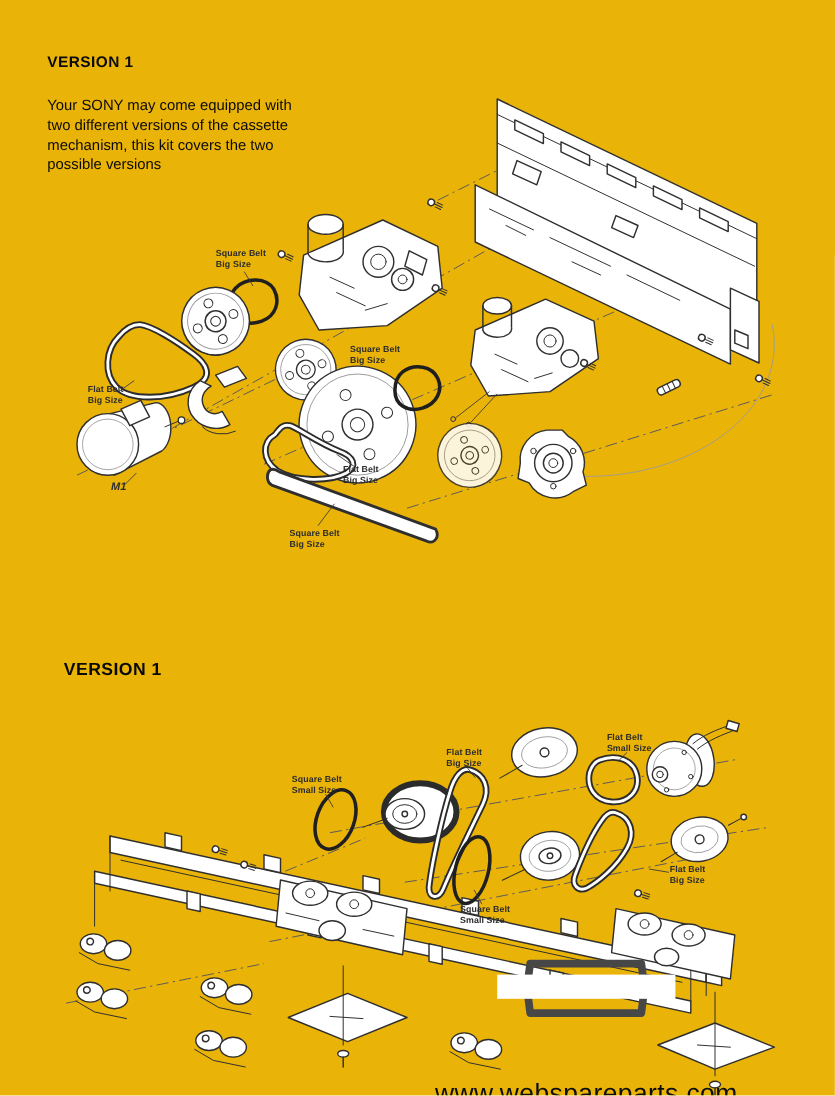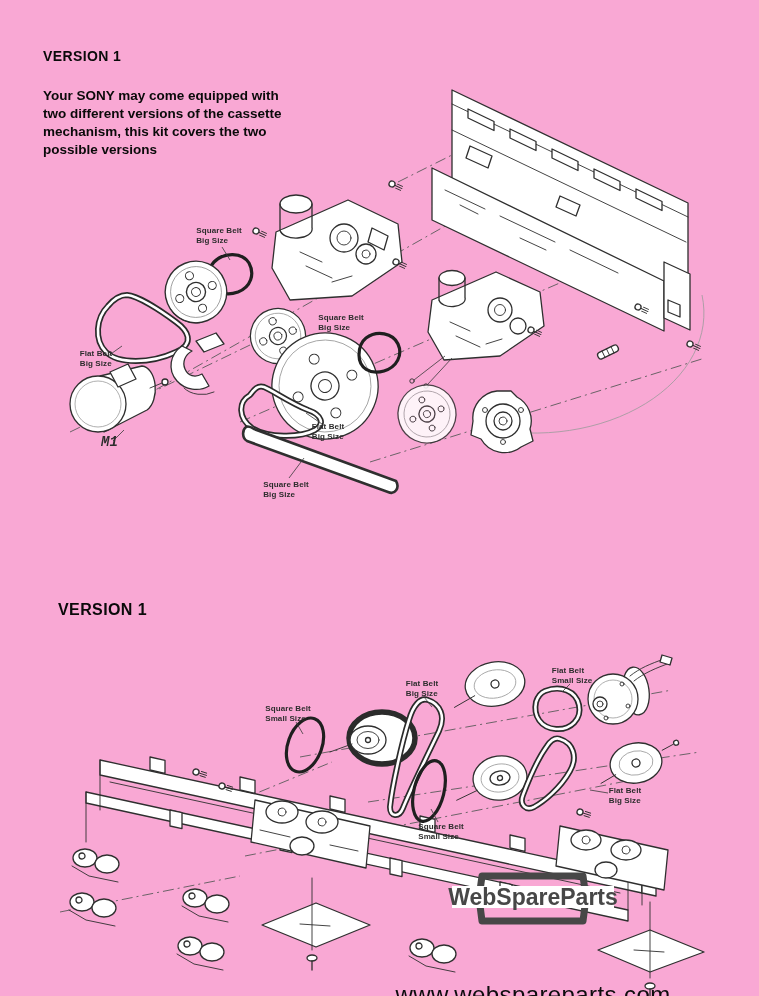--- a/index.html
+++ b/index.html
@@ -1,35 +1,35 @@
 <!DOCTYPE html>
 <html><head>
 <meta charset="utf-8">
 <style>
   html,body{margin:0;padding:0;background:#ffffff;}
   .page{
-    position:relative;width:759px;height:996px;background:#f9a8d4;overflow:hidden;
+    position:relative;width:759px;height:996px;background:#eab308;overflow:hidden;
     font-family:"Liberation Sans",sans-serif;
   }
   .h-version{
     position:absolute;font-weight:700;color:#0a0a0a;letter-spacing:.4px;
     font-size:14px;
   }
   .h-version.v2{font-size:16px;}
   .intro{
     position:absolute;left:43px;top:87px;width:270px;
-    font-weight:700;font-size:13.5px;line-height:18px;color:#0a0a0a;
+    font-weight:400;font-size:13.5px;line-height:18px;color:#0a0a0a;
     white-space:pre-line;
   }
   .lbl{
     position:absolute;transform:translateX(-50%);
     white-space:pre-line;font-weight:600;font-size:8px;line-height:9.5px;
     color:#2d2d2d;letter-spacing:.1px;
   }
-  .lbl.m1{font-style:italic;font-size:14px;font-weight:700;transform:none;font-family:Liberation Mono, monospace;}
+  .lbl.m1{font-style:italic;font-size:10px;font-weight:700;transform:none;}
   .diagram{position:absolute;left:0;}
   .logo-text{
     position:absolute;left:533px;top:884px;transform:translateX(-50%);
     font-weight:700;font-size:23px;color:#474747;letter-spacing:0;
   }
   .site-text{
     position:absolute;left:533px;top:981px;transform:translateX(-50%);
     font-weight:400;font-size:24px;color:#0d0d0d;letter-spacing:.4px;
   }
   
@@ -389,16 +389,15 @@
 Small Size</div>
   <div class="lbl" style="left:422px;top:679px">Flat Belt
 Big Size</div>
   <div class="lbl" style="left:572px;top:666px">Flat Belt
 Small Size</div>
   <div class="lbl" style="left:625px;top:786px">Flat Belt
 Big Size</div>
   <div class="lbl" style="left:441px;top:822px">Square Belt
 Small Size</div>
 
-  <div class="logo-text">WebSpareParts</div>
   <div class="site-text">www.webspareparts.com</div>
 
 </div>
 
 </body></html>

